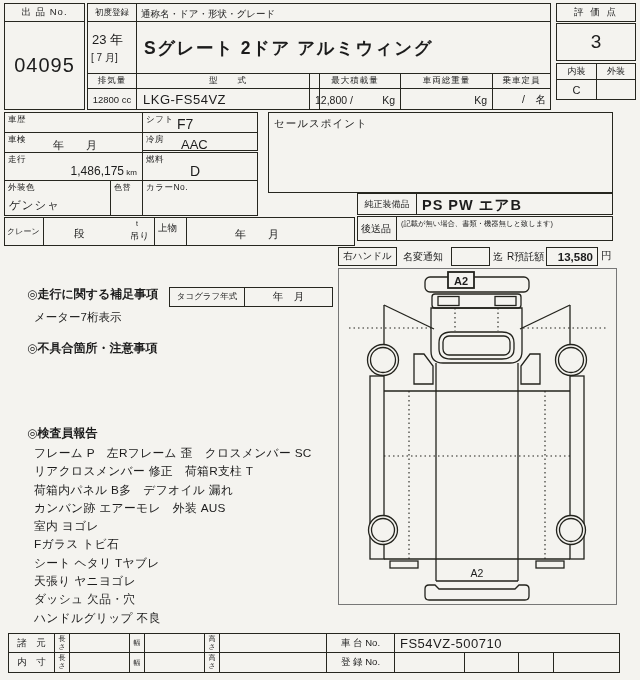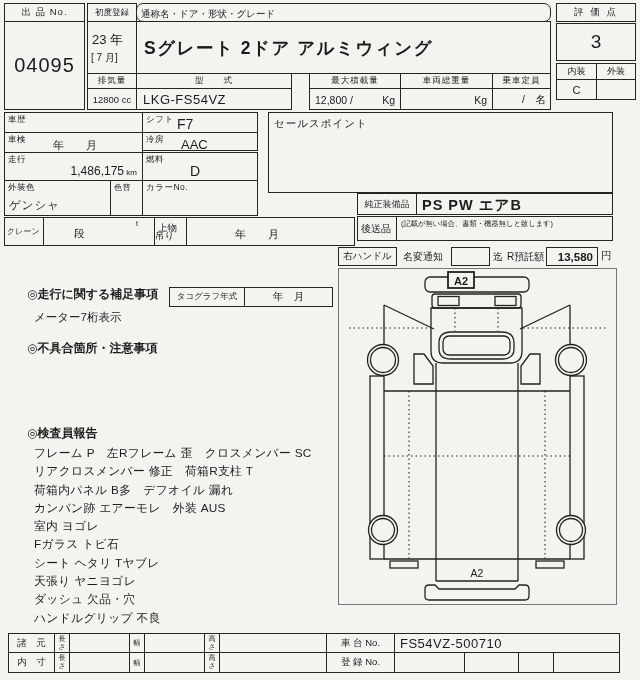--- a/index.html
+++ b/index.html
@@ -24,39 +24,39 @@
 
 <div class="c ctr" style="left:4px;top:3px;width:81px;height:19px;font-size:9.5px;letter-spacing:1px;">出 品 No.</div>
 <div class="c ctr" style="left:4px;top:21px;width:81px;height:89px;font-size:20px;letter-spacing:1px;">04095</div>
 
 <div class="c ctr" style="left:87px;top:3px;width:50px;height:19px;font-size:8.5px;">初度登録</div>
 <div class="c" style="left:87px;top:21px;width:50px;height:53px;">
   <div class="t" style="left:4px;top:9px;font-size:13px;">23 年</div>
   <div class="t" style="left:3px;top:29px;font-size:10px;">[ 7 月]</div>
 </div>
 
-<div class="c" style="left:136px;top:3px;width:415px;height:19px;border-radius:7px;">
+<div class="c" style="left:136px;top:3px;width:415px;height:19px;">
   <span class="t" style="left:4px;top:4px;font-size:9.5px;">通称名・ドア・形状・グレード</span>
 </div>
 <div class="c" style="left:136px;top:21px;width:415px;height:53px;">
   <span class="t" style="left:7px;top:14px;font-size:17.5px;font-weight:600;letter-spacing:1.5px;">Sグレート 2ドア アルミウィング</span>
 </div>
 
 <div class="c ctr" style="left:556px;top:3px;width:80px;height:19px;font-size:9.5px;letter-spacing:2px;">評 価 点</div>
 <div class="c ctr" style="left:556px;top:23px;width:80px;height:38px;font-size:19px;">3</div>
 <div class="c ctr" style="left:556px;top:63px;width:41px;height:17px;font-size:9px;">内装</div>
 <div class="c ctr" style="left:596px;top:63px;width:40px;height:17px;font-size:9px;">外装</div>
 <div class="c ctr" style="left:556px;top:79px;width:41px;height:21px;font-size:11px;">C</div>
 <div class="c ctr" style="left:596px;top:79px;width:40px;height:21px;font-size:11px;"></div>
 
 <div class="c" style="left:87px;top:73px;width:50px;height:37px;">
   <div class="spec-hd">排気量</div>
   <div class="spec-val" style="justify-content:center;font-size:9.5px;">12800 cc</div>
 </div>
-<div class="c" style="left:136px;top:73px;width:156px;height:37px;">
+<div class="c" style="left:136px;top:73px;width:184px;height:37px;">
   <div class="spec-hd">型　　式</div>
   <div class="spec-val" style="padding-left:6px;font-size:13px;letter-spacing:.5px;">LKG-FS54VZ</div>
 </div>
 <div class="c" style="left:309px;top:73px;width:92px;height:37px;">
   <div class="spec-hd">最大積載量</div>
   <div class="spec-val" style="justify-content:space-between;padding:0 5px;">
     <span>12,800 /</span>
     <span>Kg</span>
   </div>
 </div>
@@ -102,21 +102,21 @@
 </div>
 <div class="c" style="left:142px;top:180px;width:116px;height:36px;">
   <span class="lbl">カラーNo.</span>
 </div>
 <div class="c" style="left:4px;top:217px;width:40px;height:29px;">
   <span class="t" style="left:2px;top:8px;font-size:8px;">クレーン</span>
 </div>
 <div class="c" style="left:43px;top:217px;width:112px;height:29px;">
   <span class="t" style="left:30px;top:9px;font-size:10.5px;">段</span>
   <span class="t" style="left:92px;top:2px;font-size:7px;">t</span>
-  <span class="t" style="left:86px;top:12px;font-size:9.5px;margin-left:25px;">吊り</span>
+  <span class="t" style="left:86px;top:12px;font-size:9.5px;">吊り</span>
 </div>
 <div class="c" style="left:154px;top:217px;width:33px;height:29px;">
   <span class="t" style="left:3px;top:4px;font-size:9.5px;">上物</span>
 </div>
 <div class="c" style="left:186px;top:217px;width:169px;height:29px;">
   <span class="t" style="left:48px;top:9px;font-size:11px;">年　　月</span>
 </div>
 
 <div class="c" style="left:268px;top:112px;width:345px;height:81px;">
   <span class="t" style="left:5px;top:4px;font-size:10.5px;letter-spacing:1px;">セールスポイント</span>

